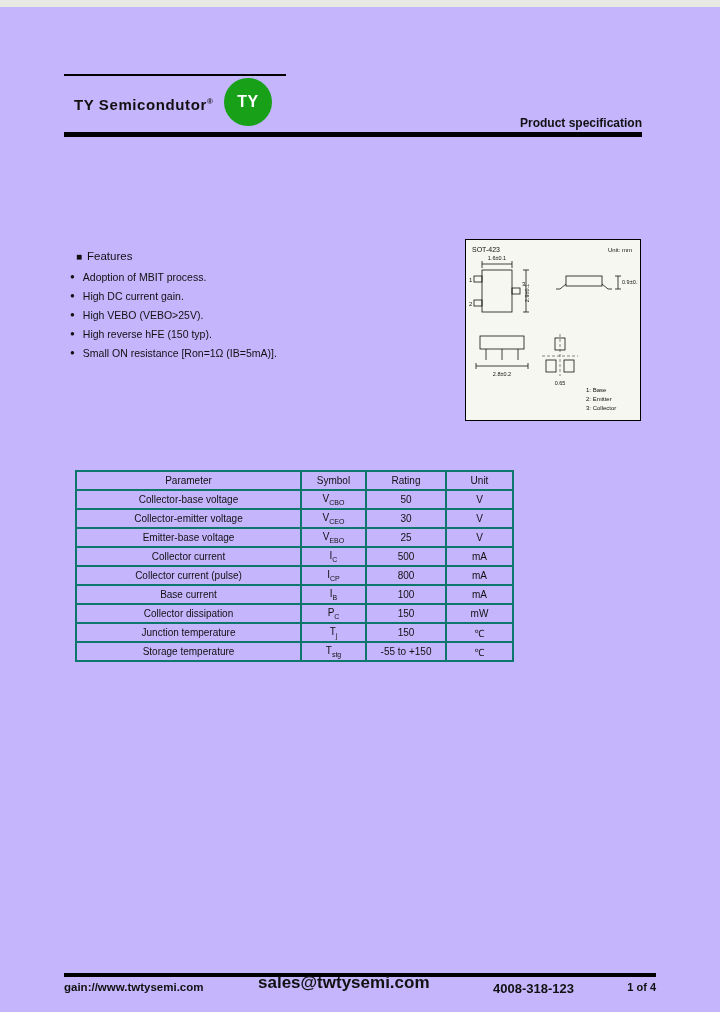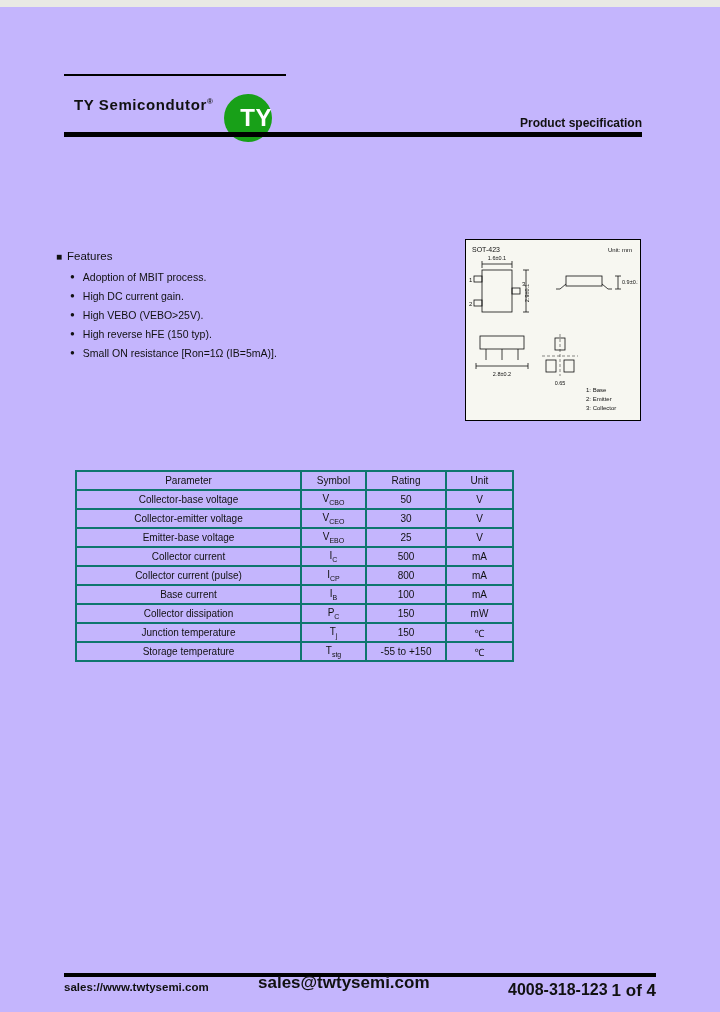--- a/index.html
+++ b/index.html
@@ -6,30 +6,30 @@
   .page {
     position:relative; width:720px; height:1012px; margin:7px auto;
     background:#c4b5fd; color:#111;
     font-family:"Liberation Sans", sans-serif; overflow:hidden;
   }
   
   .rule-top-logo { position:absolute; left:64px; top:67px; width:222px; height:2px; background:#000; }
   .logo-text { position:absolute; left:74px; top:89px; font-size:15px; font-weight:bold; letter-spacing:.6px; white-space:nowrap; }
   .logo-text sup { font-size:8px; vertical-align:super; }
   .logo-badge {
-    position:absolute; left:224px; top:87px; width:48px; height:48px; border-radius:50%;
-    display:flex; align-items:center; justify-content:flex-end;
-    color:#fff; font-weight:bold; font-size:24px; letter-spacing:.5px;
+    position:absolute; left:224px; top:71px; width:48px; height:48px; border-radius:50%;
+    display:flex; align-items:center; justify-content:center;
+    color:#fff; font-weight:bold; font-size:16px; letter-spacing:.5px;
   }
   .spec-label { position:absolute; left:342px; top:109px; width:300px; text-align:right; font-size:12px; font-weight:bold; }
   .bar-top { position:absolute; left:64px; top:125px; width:578px; height:5px; background:#000; }
   .part-number { position:absolute; left:342px; top:141px; width:300px; text-align:right; font-size:18px; font-weight:bold; letter-spacing:.5px; }
 
   
-  .features-heading { position:absolute; left:56px; top:243px; font-size:11.5px; }
+  .features-heading { position:absolute; left:76px; top:243px; font-size:11.5px; }
   .features-heading .sq, .ratings-heading .sq { font-size:10px; margin-right:5px; }
   .features-list { position:absolute; left:70px; top:260px; }
   .feature-item { display:flex; align-items:center; height:19px; font-size:10.5px; white-space:nowrap; }
   .feature-item .bullet { font-size:8px; margin-right:8px; line-height:1; }
 
   
   .package-box { position:absolute; left:465px; top:232px; width:174px; height:180px; border:1px solid #000; background:#f7f7f1; }
   .package-box svg text { font-family:"Liberation Sans", sans-serif; fill:#111; }
 
   
@@ -41,22 +41,22 @@
   }
   .ratings-table th { text-align:center; }
   .c-param { text-align:center; }
   .c-sym, .c-rating, .c-unit { text-align:center; }
   .ratings-table sub { font-size:7px; }
 
   
   .bar-bottom { position:absolute; left:64px; top:966px; width:592px; height:4px; background:#000; }
   .footer-website { position:absolute; left:64px; top:974px; font-size:11.5px; font-weight:bold; }
   .footer-email   { position:absolute; left:258px; top:966px; font-size:17px; font-weight:bold; }
-  .footer-phone   { position:absolute; left:508px; top:974px; font-size:16px; font-weight:bold; }
-  .footer-page    { position:absolute; right:64px; top:974px; font-size:17px; font-weight:bold; }
+  .footer-phone   { position:absolute; left:493px; top:974px; font-size:13px; font-weight:bold; }
+  .footer-page    { position:absolute; right:64px; top:974px; font-size:11px; font-weight:bold; }
 </style>
 </head>
 <body>
 
 <div class="page">
 
   <div class="rule-top-logo"></div>
   <div class="logo-text">
     <span>TY Semicondutor</span><sup>®</sup>
   </div>
@@ -221,18 +221,18 @@
       <tr>
         <td class="c-param">Storage temperature</td>
         <td class="c-sym"><span>T</span><sub>stg</sub></td>
         <td class="c-rating">-55 to +150</td>
         <td class="c-unit">℃</td>
       </tr>
     </tbody>
   </table>
 
   <div class="bar-bottom"></div>
-  <div class="footer-website">sales://www.twtysemi.com</div>
+  <div class="footer-website">gain://www.twtysemi.com</div>
   <div class="footer-email">sales@twtysemi.com</div>
   <div class="footer-phone">4008-318-123</div>
   <div class="footer-page">1 of 4</div>
 
 </div>
 
 </body></html>

